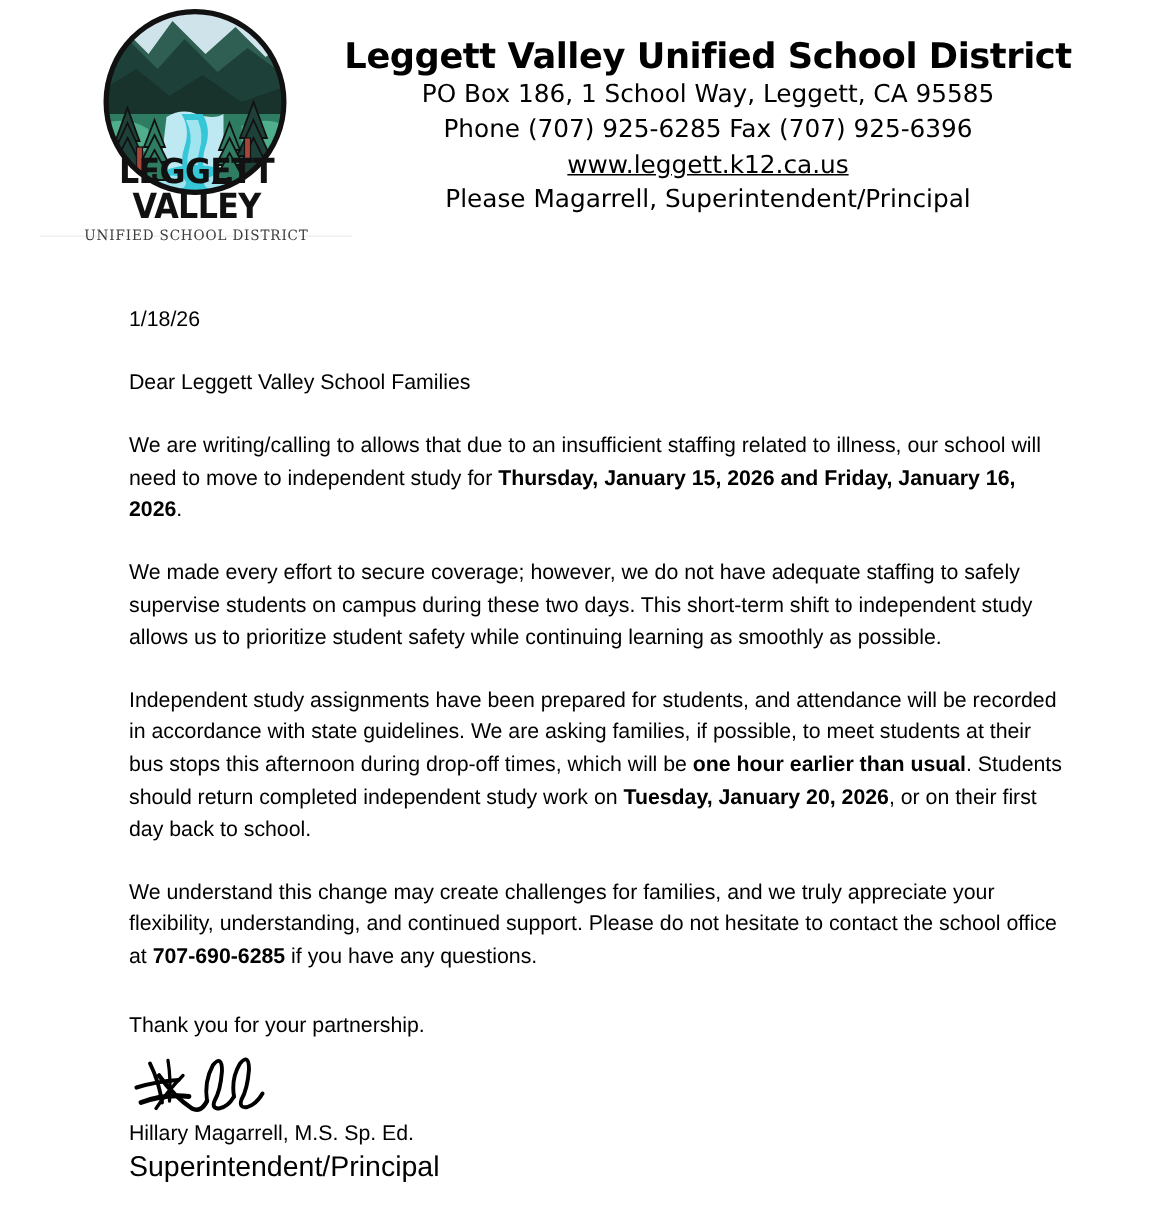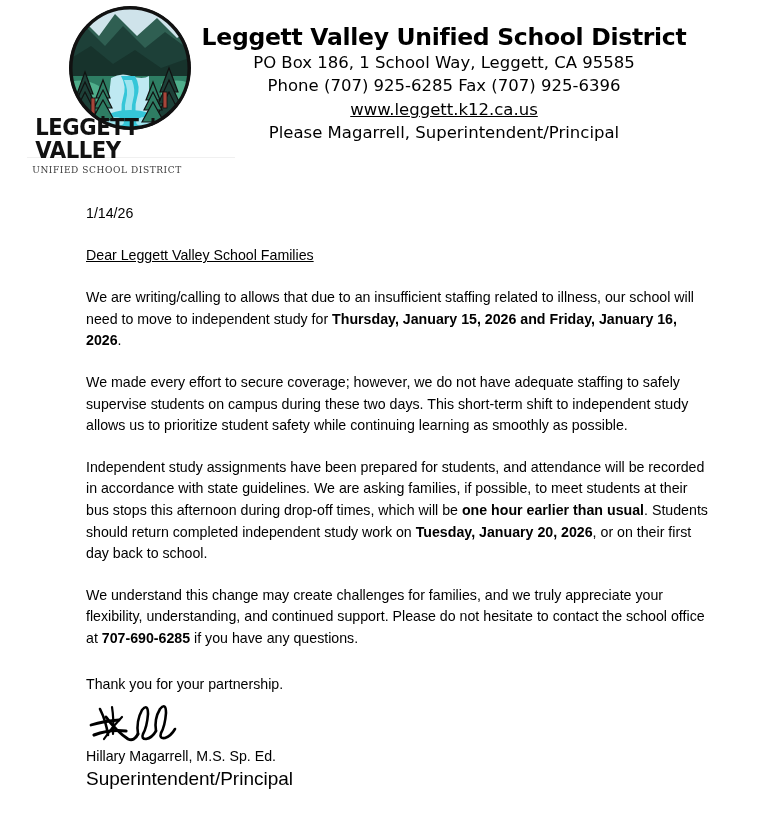--- a/index.html
+++ b/index.html
@@ -33,23 +33,23 @@
   .logo-emblem {
     position: absolute;
     left: 38px;
     top: 2px;
     width: 130px;
     height: 138px;
   }
   .logo-wordmark {
     position: absolute;
     left: 0;
-    top: 112px;
+    top: 100px;
     width: 208px;
-    text-align: left;
+    text-align: center;
     line-height: 1;
   }
   .wordmark-main {
     display: block;
     font-family: "DejaVu Sans", sans-serif;
     font-weight: bold;
     font-size: 23px;
     letter-spacing: -0.5px;
     color: #111111;
     transform: scaleX(0.92);
@@ -59,21 +59,21 @@
     margin-top: 3px;
     font-family: "DejaVu Serif", serif;
     font-size: 9.5px;
     letter-spacing: 0.6px;
     color: #3a3a3a;
     transform: scaleX(0.95);
   }
 
   .header-text {
     position: absolute;
-    left: 184px;
+    left: 212px;
     top: 24px;
     width: 520px;
     text-align: center;
   }
   .district-name {
     font-family: "DejaVu Sans", sans-serif;
     font-size: 23.5px;
     font-weight: bold;
     letter-spacing: -0.3px;
     line-height: 1.15;
@@ -102,21 +102,20 @@
   }
   .letter-date {
     font-size: 14.2px;
     line-height: 1.42;
     margin-bottom: 22px;
   }
   .salutation {
     font-size: 14.2px;
     line-height: 1.42;
     margin-bottom: 22px;
-    text-decoration: underline;
   }
   .para {
     font-size: 14.2px;
     line-height: 1.52;
     margin-bottom: 20px;
     text-align: left;
   }
   .para b { font-weight: bold; }
 
   .closing {
@@ -217,21 +216,21 @@
     <div class="district-name">Leggett Valley Unified School District</div>
     <div class="header-line">PO Box 186, 1 School Way, Leggett, CA  95585</div>
     <div class="header-line">Phone (707) 925-6285  Fax (707) 925-6396</div>
     <div><a class="header-link" href="#">www.leggett.k12.ca.us</a></div>
     <div class="header-line">Please Magarrell, Superintendent/Principal</div>
   </div>
 </div>
 
 <div class="letter-body">
 
-  <div class="letter-date">1/14/26</div>
+  <div class="letter-date">1/18/26</div>
 
   <div class="salutation">Dear Leggett Valley School Families</div>
 
   <p class="para"><span>We are writing/calling to allows that due to an insufficient staffing related to illness, our school will need to move to independent study for </span><b>Thursday, January 15, 2026 and Friday, January 16, 2026</b><span>.</span></p>
 
   <p class="para">We made every effort to secure coverage; however, we do not have adequate staffing to safely supervise students on campus during these two days. This short-term shift to independent study allows us to prioritize student safety while continuing learning as smoothly as possible.</p>
 
   <p class="para"><span>Independent study assignments have been prepared for students, and attendance will be recorded in accordance with state guidelines. We are asking families, if possible, to meet students at their bus stops this afternoon during drop-off times, which will be </span><b>one hour earlier than usual</b><span>. Students should return completed independent study work on </span><b>Tuesday, January 20, 2026</b><span>, or on their first day back to school.</span></p>
 
   <p class="para"><span>We understand this change may create challenges for families, and we truly appreciate your flexibility, understanding, and continued support. Please do not hesitate to contact the school office at </span><b>707-690-6285</b><span> if you have any questions.</span></p>

